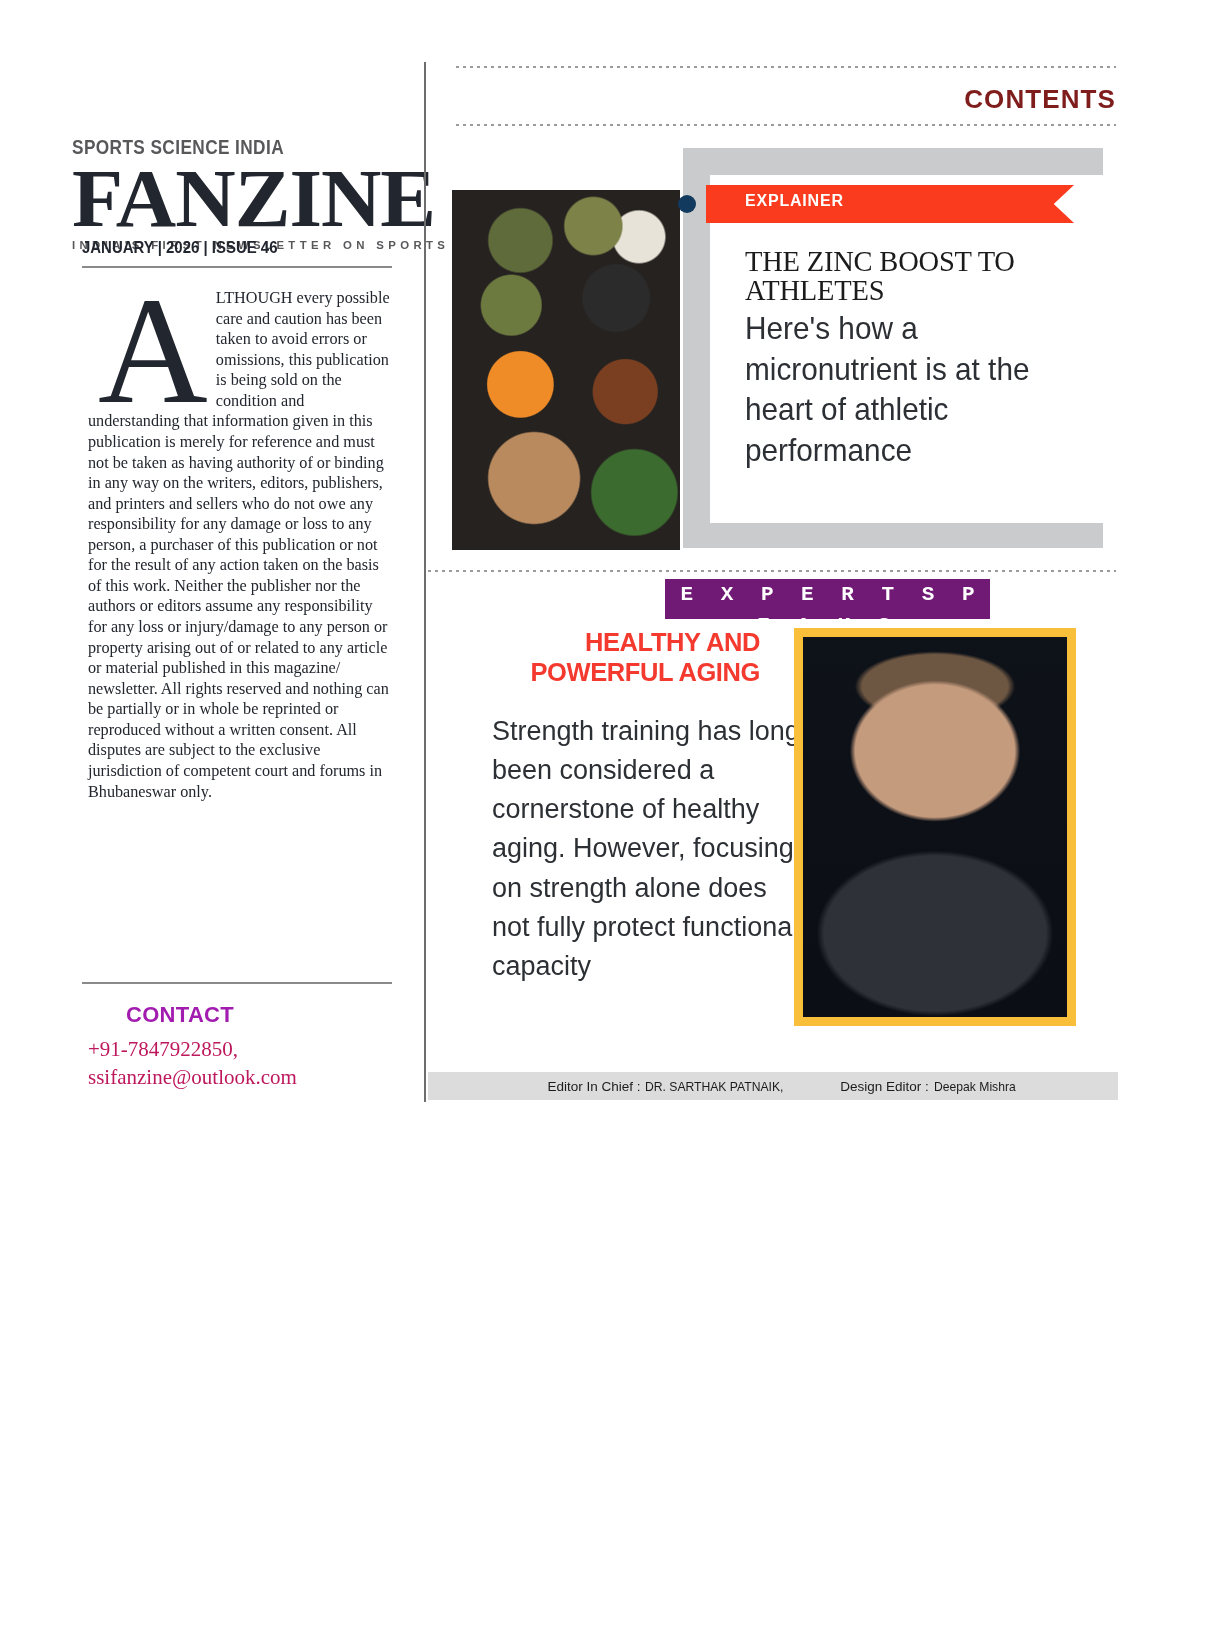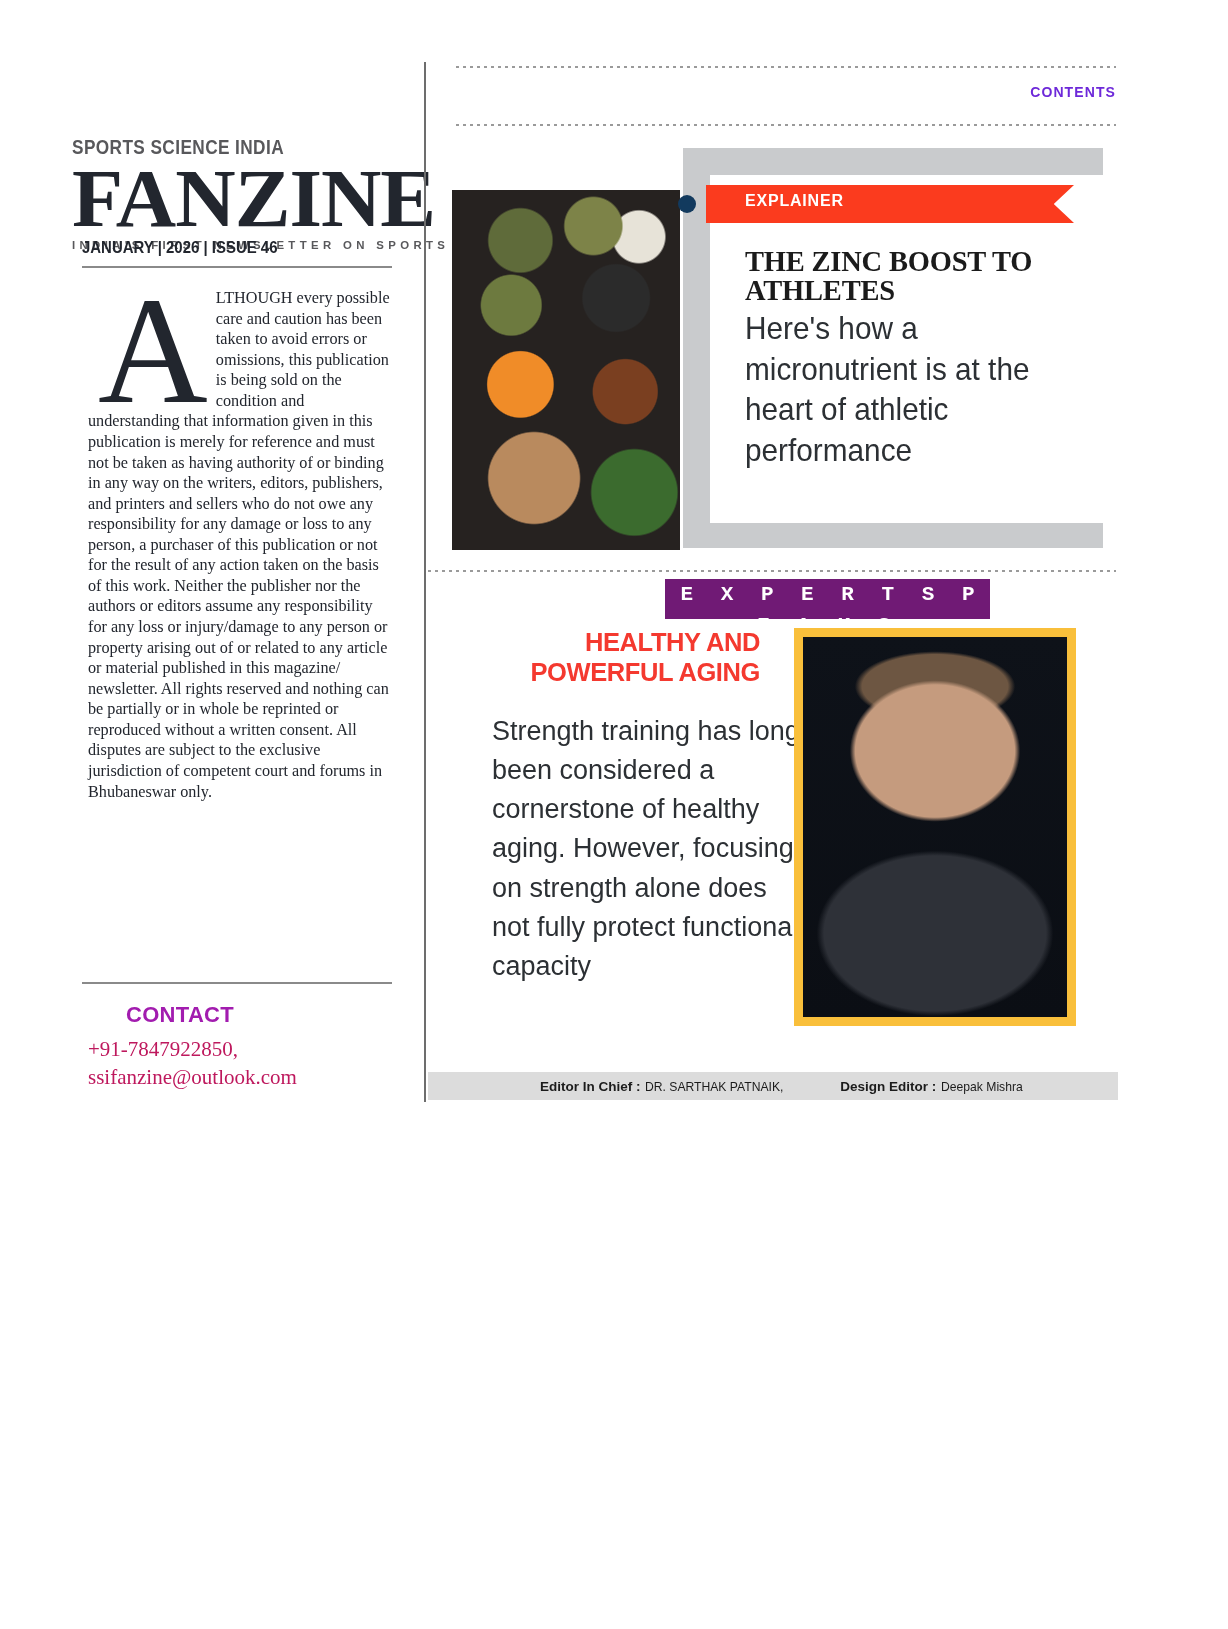--- a/index.html
+++ b/index.html
@@ -67,21 +67,21 @@
   .vdiv { position: absolute; left: 424px; top: 62px; width: 1.6px; height: 1040px; background: #6d6d6d; }
 
   
   .contents-dots-top {
     position: absolute; left: 456px; top: 66px; width: 660px; height: 2px;
     background-image: linear-gradient(to right, #9a9a9a 0 3px, transparent 3px 7px);
     background-size: 7px 2px; background-repeat: repeat-x;
   }
   .contents-label {
     position: absolute; right: 112px; top: 84px;
-    font-size: 14px; font-weight: bold; color: #6d28d9; letter-spacing: 1.1px;
+    font-size: 26px; font-weight: bold; color: #7f1d1d; letter-spacing: 1.1px;
   }
   .contents-dots-bot {
     position: absolute; left: 456px; top: 124px; width: 660px; height: 2px;
     background-image: linear-gradient(to right, #9a9a9a 0 3px, transparent 3px 7px);
     background-size: 7px 2px; background-repeat: repeat-x;
   }
 
   
   .ex-frame {
     position: absolute; left: 683px; top: 148px; width: 420px; height: 400px;
@@ -103,21 +103,21 @@
   .ex-ribbon-text {
     position: absolute; left: 745px; top: 192px;
     font-size: 16px; font-weight: bold; color: #fff; letter-spacing: .8px;
   }
   .ex-dot {
     position: absolute; left: 678px; top: 195px; width: 18px; height: 18px;
     border-radius: 50%; background: #123a5e;
   }
   .ex-head {
     position: absolute; left: 745px; top: 247px; width: 300px;
-    font-family: "Liberation Serif", serif; font-weight: bold;
+    font-family: "Liberation Serif", serif; font-weight: normal;
     font-size: 28.5px; line-height: 1.02; color: #1b1b1b; letter-spacing: -.2px;
   }
   .ex-deck {
     position: absolute; left: 745px; top: 308px; width: 330px;
     font-family: "Liberation Sans Narrow", "Liberation Sans", sans-serif;
     font-size: 32px; line-height: 1.27; color: #2c3034;
     transform: scaleX(.93); transform-origin: left top;
   }
 
   
@@ -153,21 +153,21 @@
   }
 
   
   .credits {
     position: absolute; left: 428px; top: 1072px; width: 690px; height: 28px;
     background: #dcdcdc;
     display: flex; align-items: center; justify-content: center; gap: 5px;
     font-size: 13.5px; color: #1c1c1c;
     font-family: "Liberation Sans Narrow", "Liberation Sans", sans-serif;
   }
-  .credits b { font-weight: bold; padding-left: 26px; }
+  .credits b { font-weight: normal; padding-left: 26px; }
   .credits .val { transform: scaleX(.9); transform-origin: left center; display: inline-block; }
 
   
   .banner { position: absolute; left: 0; top: 1132px; width: 1228px; height: 497px; background: #fff; }
 
   
   .food-bg { position: absolute; inset: 0; background:
       radial-gradient(circle at 30% 14%, #5f6b3a 0 9%, transparent 9.5%),
       radial-gradient(circle at 62% 10%, #7d8348 0 8%, transparent 8.5%),
       radial-gradient(circle at 82% 13%, #e7e3d8 0 7%, transparent 7.5%),

